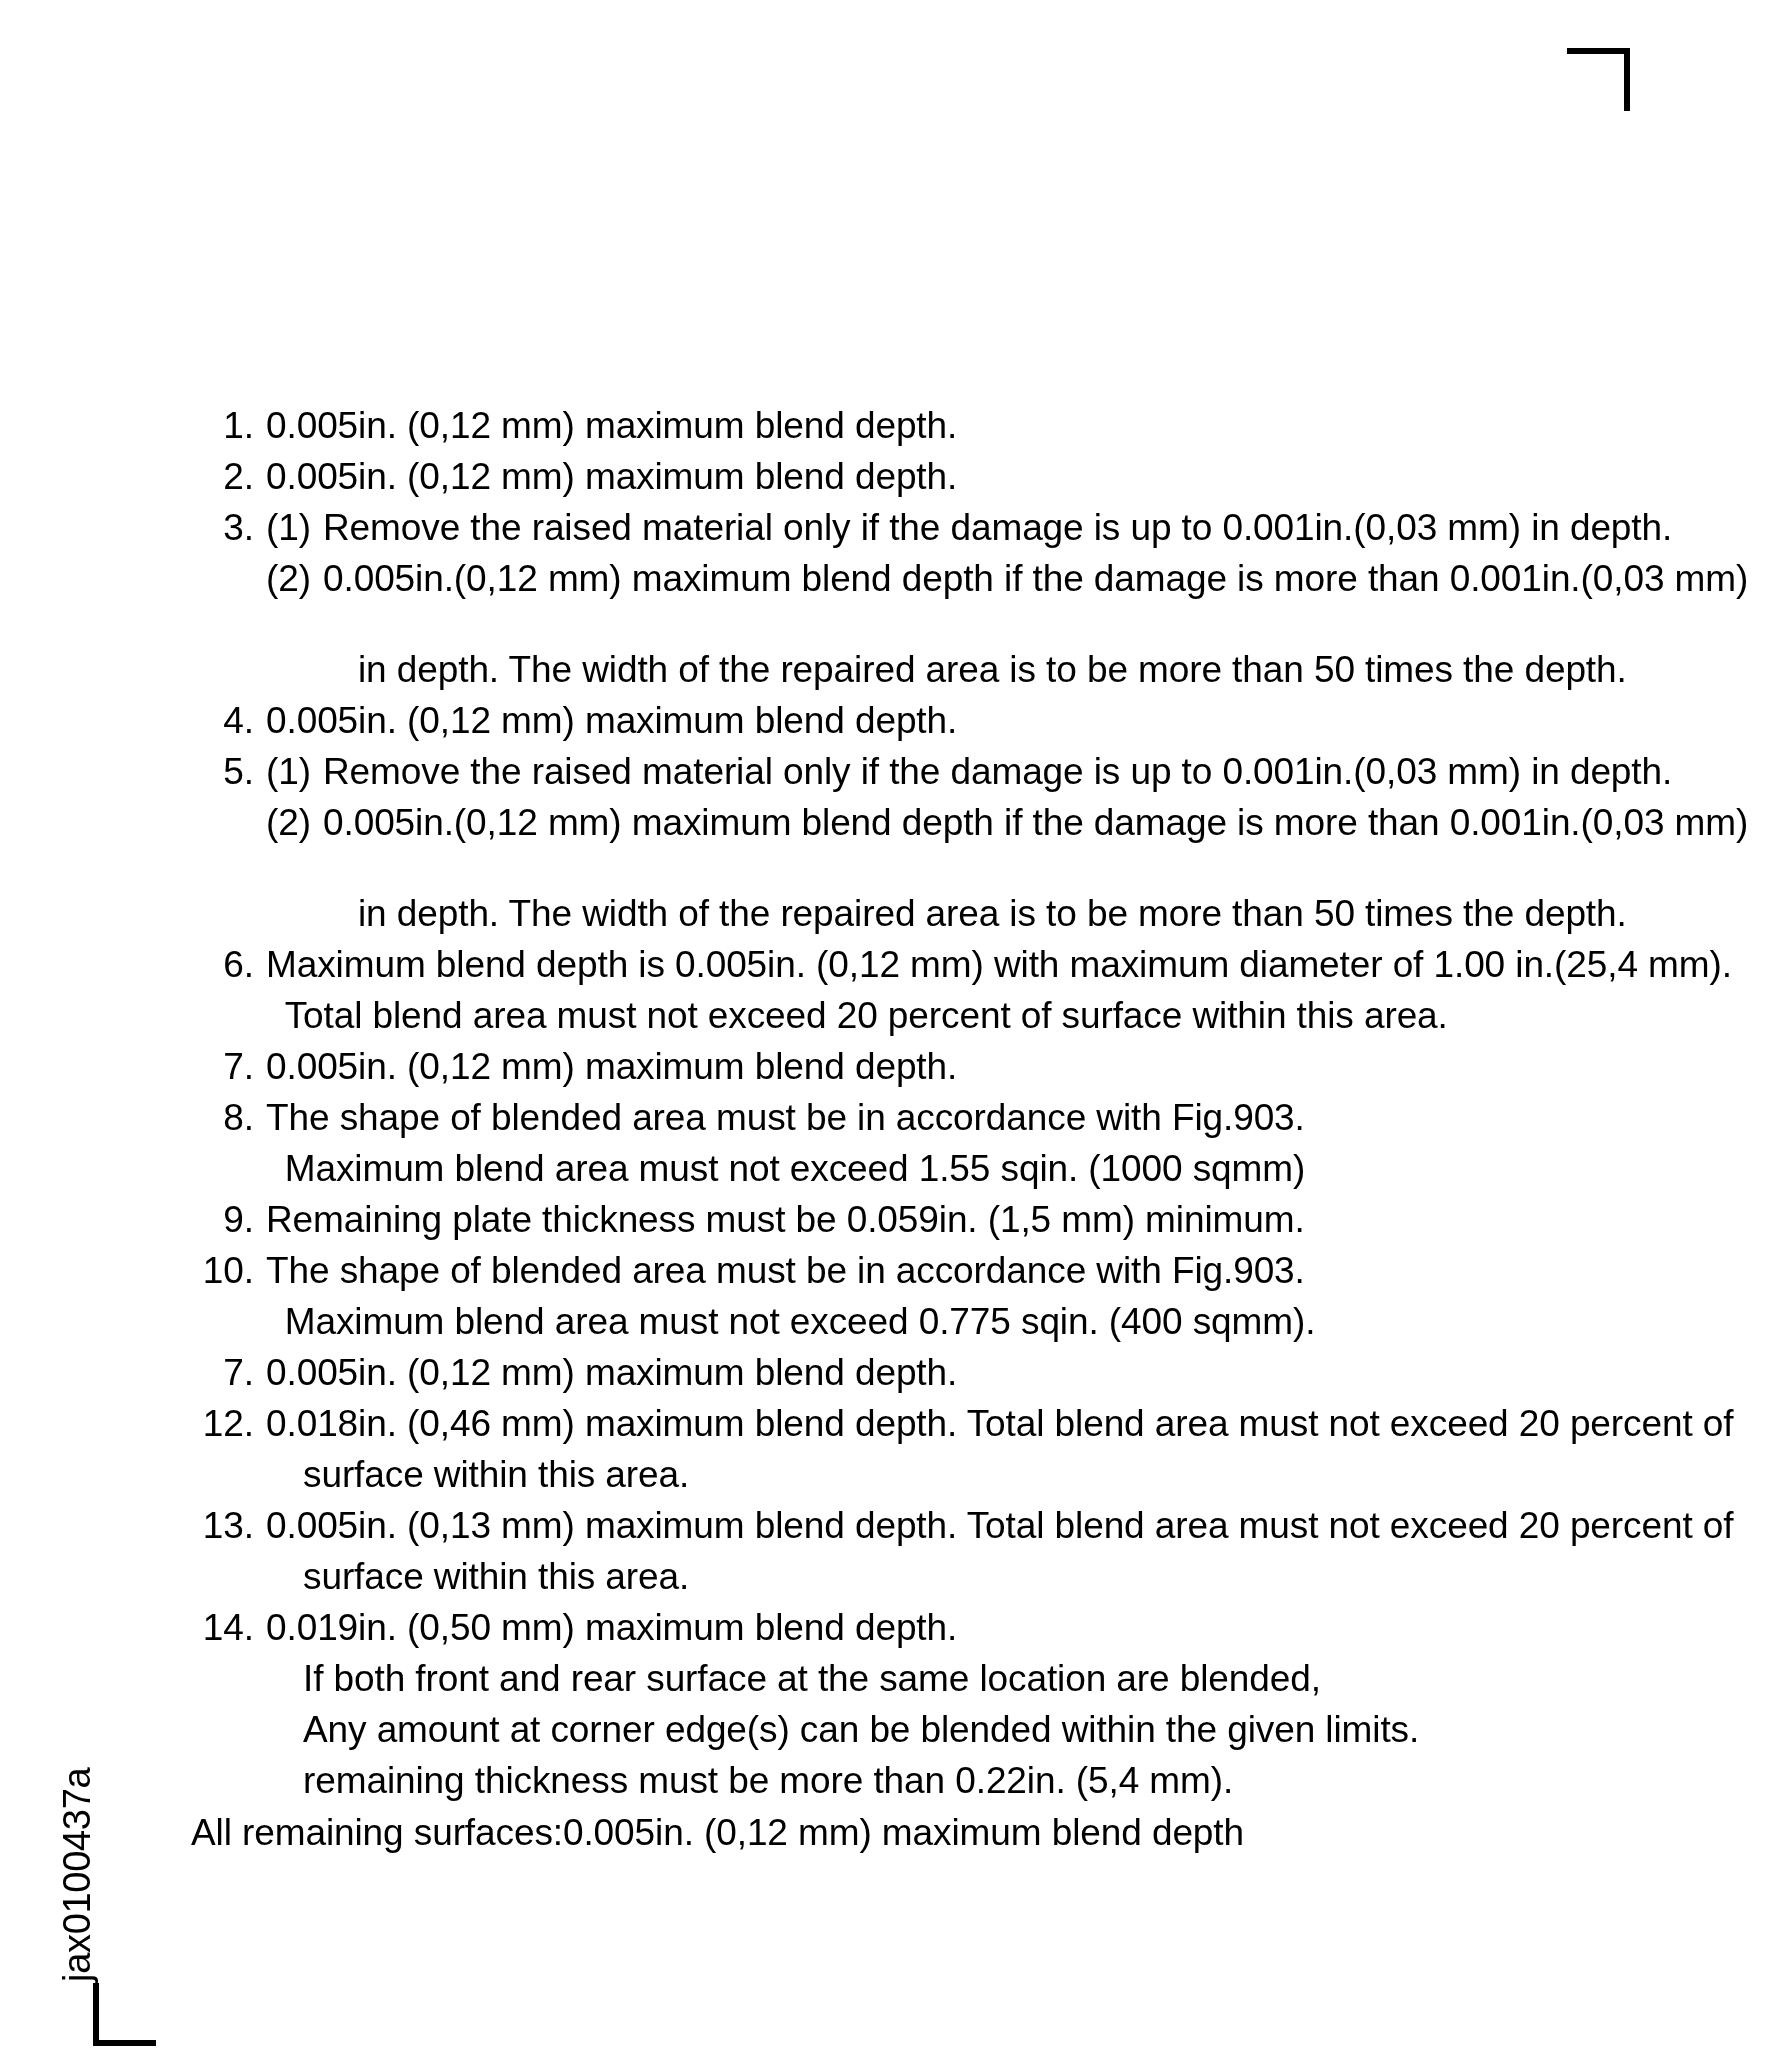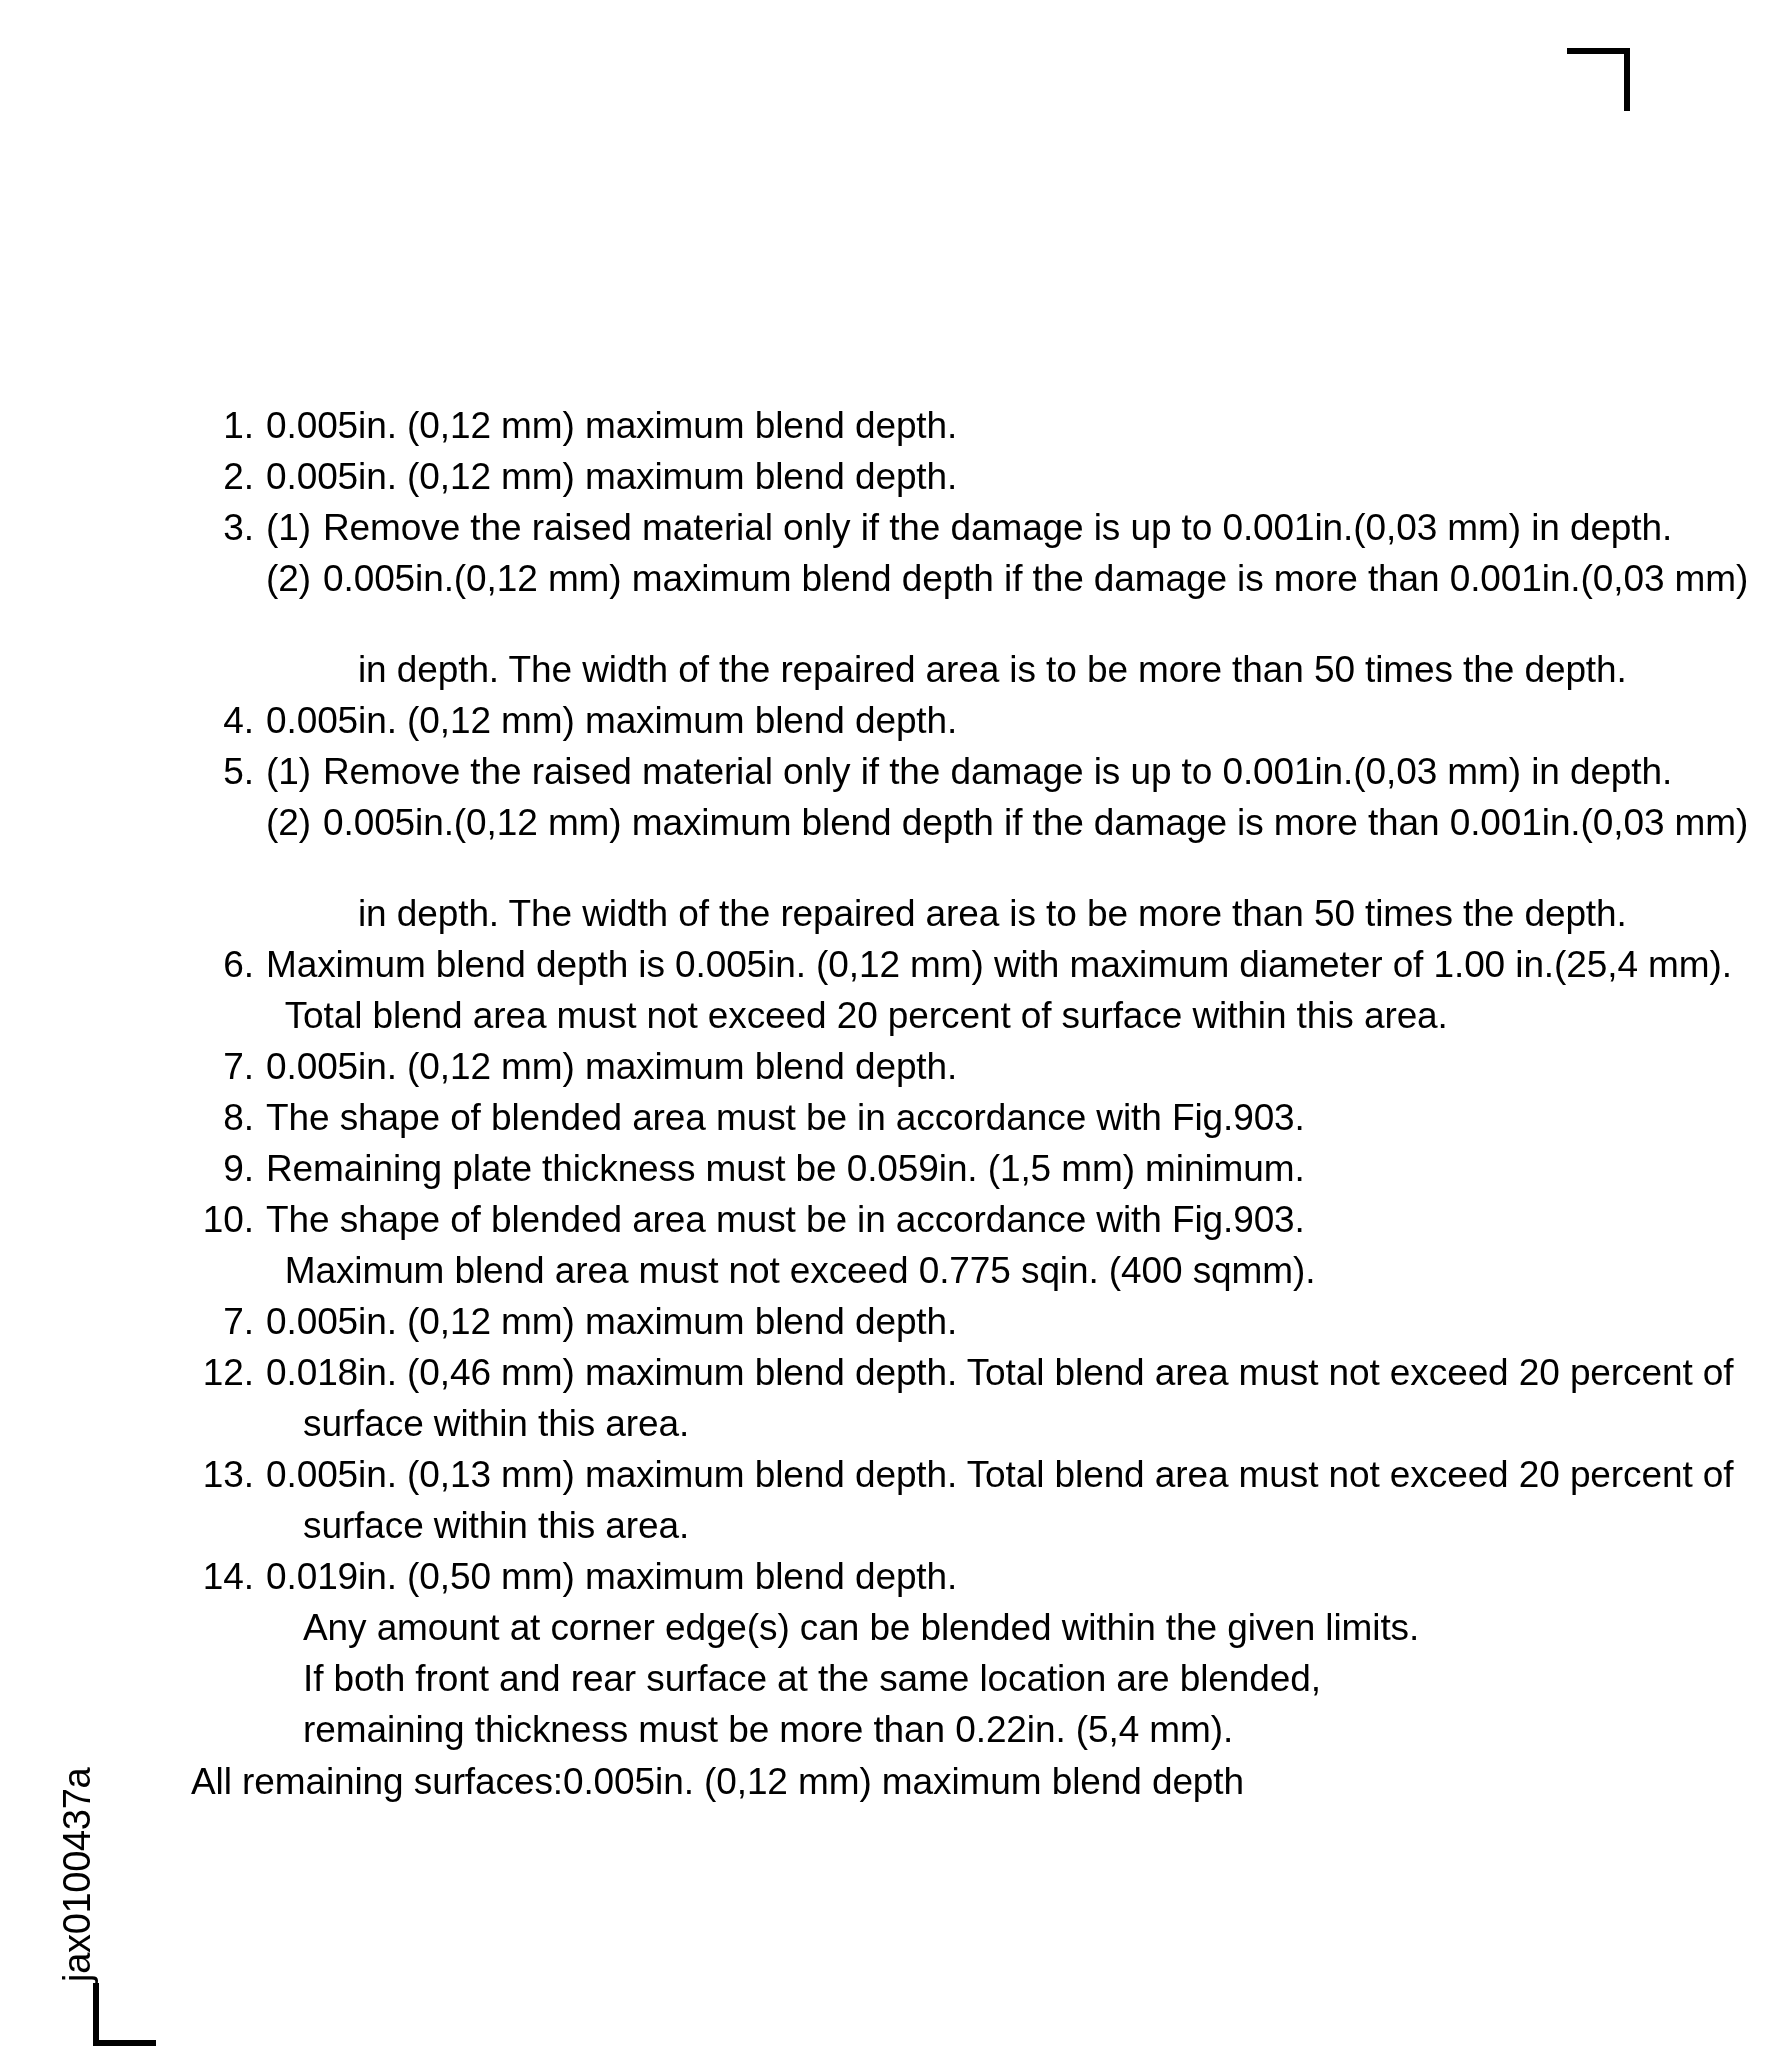--- a/index.html
+++ b/index.html
@@ -196,20 +196,21 @@
       <div class="note-row">
         <div class="note-num">7.</div>
         <div class="note-body">
           <div class="note-line">0.005in. (0,12 mm) maximum blend depth.</div>
         </div>
       </div>
       <div class="note-row">
         <div class="note-num">8.</div>
         <div class="note-body">
           <div class="note-line">The shape of blended area must be in accordance with Fig.903.</div>
+          <div class="cont-indent">Maximum blend area must not exceed 1.55 sqin. (1000 sqmm)</div>
         </div>
       </div>
       <div class="note-row">
         <div class="note-num">9.</div>
         <div class="note-body">
           <div class="note-line">Remaining plate thickness must be 0.059in. (1,5 mm) minimum.</div>
         </div>
       </div>
       <div class="note-row">
         <div class="note-num">10.</div>
@@ -235,22 +236,22 @@
         <div class="note-num">13.</div>
         <div class="note-body">
           <div class="note-line">0.005in. (0,13 mm) maximum blend depth. Total blend area must not exceed 20 percent of</div>
           <div class="wrap-indent">surface within this area.</div>
         </div>
       </div>
       <div class="note-row">
         <div class="note-num">14.</div>
         <div class="note-body">
           <div class="note-line">0.019in. (0,50 mm) maximum blend depth.</div>
+          <div class="wrap-indent">If both front and rear surface at the same location are blended,</div>
           <div class="wrap-indent">Any amount at corner edge(s) can be blended within the given limits.</div>
-          <div class="wrap-indent">If both front and rear surface at the same location are blended,</div>
           <div class="wrap-indent">remaining thickness must be more than 0.22in. (5,4 mm).</div>
         </div>
       </div>
       <div class="final-line">All remaining surfaces:0.005in. (0,12 mm) maximum blend depth</div>
     </div>
 
 </div>
 
 
 </body></html>

